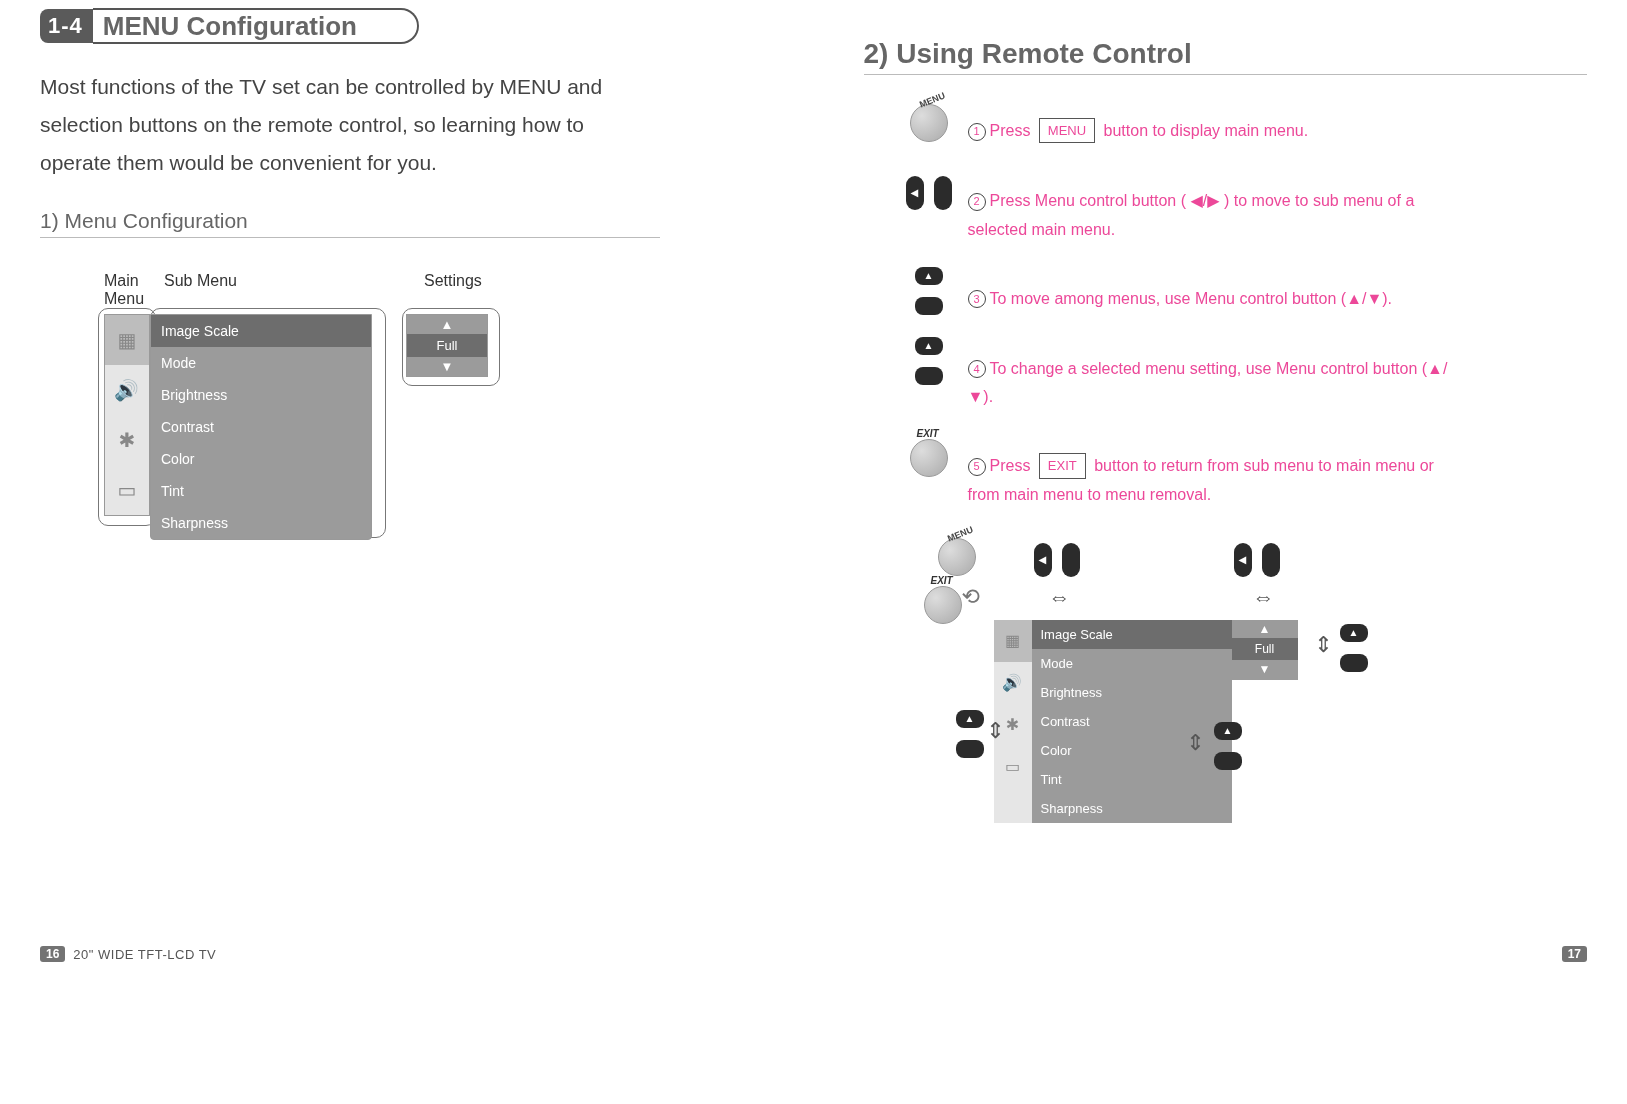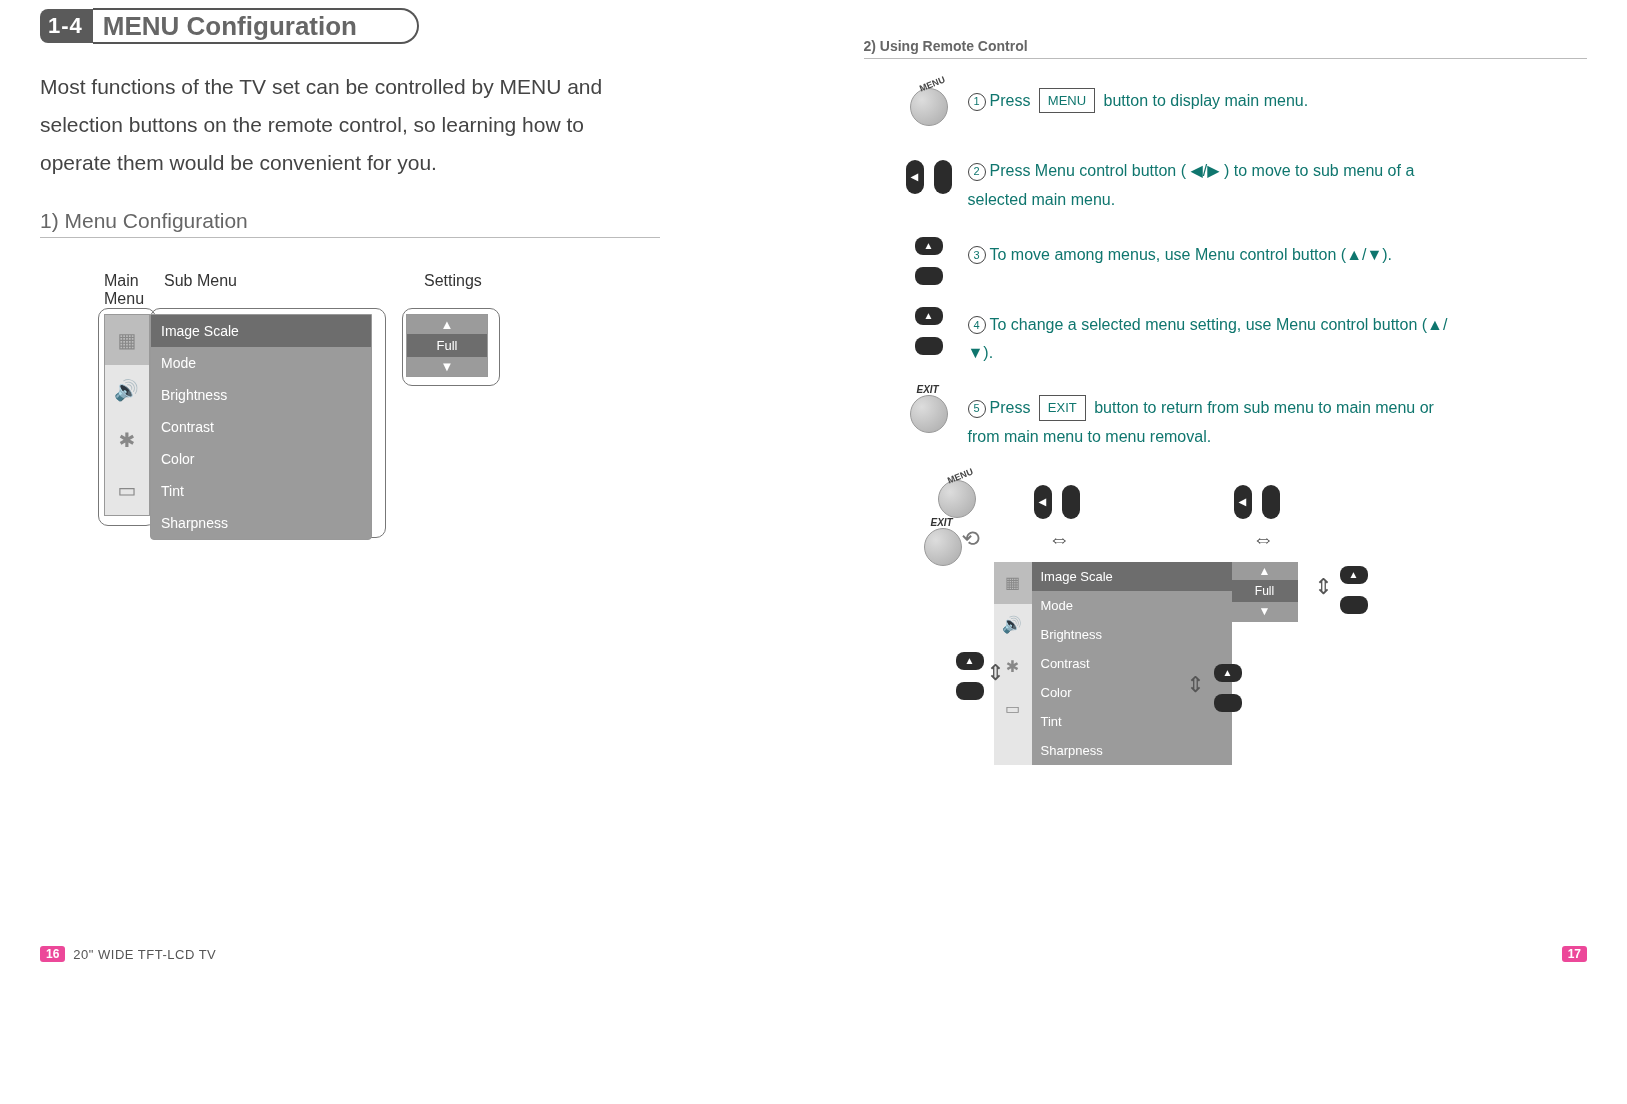--- a/index.html
+++ b/index.html
@@ -5,21 +5,21 @@
 html,body{margin:0;padding:0;font-family:Arial,Helvetica,sans-serif;background:#fff;color:#222}
 .page{width:1627px;height:976px;position:relative;box-sizing:border-box;padding:0 40px}
 .cols{display:flex;gap:100px}
 .col{flex:1;min-width:0}
 
 .sect-head{display:flex;align-items:center;margin-top:8px}
 .sect-num{background:#5a5a5a;color:#fff;padding:4px 10px 4px 8px;border-radius:8px 0 0 8px;font-weight:bold;font-size:22px;letter-spacing:1px}
 .sect-title{color:#666;font-weight:bold;font-size:26px;padding:0 60px 0 10px;border-top:2px solid #555;border-bottom:2px solid #555;border-right:2px solid #555;border-radius:0 18px 18px 0;height:32px;display:flex;align-items:center}
 .intro{color:#444;font-size:21px;line-height:1.8;margin:24px 0 28px 0;max-width:580px}
 .subhead{color:#666;font-size:21px;font-weight:normal;border-bottom:1px solid #bbb;padding-bottom:4px;margin-bottom:34px;max-width:620px}
-.subhead2{color:#666;font-size:14px;font-weight:bold;border-bottom:1px solid #bbb;padding-bottom:4px;margin-top:38px;margin-bottom:24px}
+.subhead2{color:#666;font-size:28px;font-weight:bold;border-bottom:1px solid #bbb;padding-bottom:4px;margin-top:38px;margin-bottom:24px}
 
 .diagram{position:relative;margin-left:64px}
 .labels{display:flex;font-size:16px;color:#333;margin-bottom:6px}
 .labels .lab{position:relative}
 .lab-main{width:60px}
 .lab-sub{width:240px}
 .lab-set{margin-left:20px}
 .menu-box{display:flex;align-items:flex-start}
 .main-col{width:44px;background:#e6e6e6;border:1px solid #999;display:flex;flex-direction:column}
 .main-col .mi{height:50px;display:flex;align-items:center;justify-content:center;font-size:20px;color:#888}
@@ -28,21 +28,21 @@
 .sub-col .si{padding:8px 10px}
 .sub-col .si.sel{background:#6d6d6d}
 .set-col{width:80px;background:#9b9b9b;color:#fff;font-size:13px;border:1px solid #999;text-align:center}
 .set-col .arr{font-size:13px;padding:2px 0}
 .set-col .val{background:#6d6d6d;padding:4px 0}
 .rounded{border-radius:0 0 4px 4px}
 .frame-main{position:absolute;border:1px solid #777;border-radius:10px;pointer-events:none}
 
 .step{display:flex;align-items:flex-start;gap:14px;margin-bottom:22px}
 .step .icon{width:50px;height:48px;display:flex;align-items:center;justify-content:center;flex-shrink:0}
-.step .txt{font-size:16px;color:#0f766e;line-height:1.8;margin-top:4px}
+.step .txt{font-size:16px;color:#ec4899;line-height:1.8;margin-top:18px}
 .circ{display:inline-flex;width:16px;height:16px;border:1px solid #444;border-radius:50%;align-items:center;justify-content:center;font-size:11px;margin-right:4px;position:relative;top:-1px}
 .keycap{display:inline-block;border:1px solid #555;padding:0 8px;font-size:13px;margin:0 4px;position:relative;top:-1px}
 
 .btn-round{width:36px;height:36px;border-radius:50%;background:radial-gradient(circle at 30% 30%,#ddd,#aaa);border:1px solid #999;position:relative}
 .btn-menu-lbl{position:absolute;top:-10px;left:8px;transform:rotate(-22deg);font-size:9px;font-weight:bold;color:#444}
 .btn-exit-lbl{position:absolute;top:-12px;left:6px;font-size:10px;font-weight:bold;font-style:italic;color:#333}
 .rocker{width:46px;height:40px;position:relative}
 .rocker.h::before,.rocker.h::after{content:"";position:absolute;width:18px;height:34px;background:#2b2b2b;border-radius:10px;top:3px}
 .rocker.h::before{left:0}
 .rocker.h::after{right:0}
@@ -53,21 +53,21 @@
 .rocker.v::before,.rocker.v::after{content:"";position:absolute;width:28px;height:18px;background:#2b2b2b;border-radius:8px;left:2px}
 .rocker.v::before{top:0}
 .rocker.v::after{bottom:0}
 .rocker.v .a1,.rocker.v .a2{position:absolute;color:#fff;font-size:10px;left:11px}
 .rocker.v .a1{top:3px}
 .rocker.v .a2{bottom:3px}
 
 .footer{position:absolute;bottom:14px;display:flex;align-items:center;font-size:13px;color:#555}
 .footer.left{left:40px}
 .footer.right{right:40px}
-.pgnum{background:#ec4899;color:#fff;border-radius:3px;padding:1px 6px;font-weight:bold;font-size:12px}
+.pgnum{background:#737373;color:#fff;border-radius:3px;padding:1px 6px;font-weight:bold;font-size:12px}
 .footer .prod{margin-left:8px;letter-spacing:0.5px}
 
 .illus{position:relative;margin-top:30px;margin-left:60px;height:320px}
 .illus .mb{position:absolute;left:70px;top:80px;display:flex}
 .dir-arrow-h{width:40px;text-align:center;font-size:22px;color:#555}
 .dir-arrow-v{width:24px;text-align:center;font-size:22px;color:#555}
 .small-main-col{width:38px;background:#e6e6e6;display:flex;flex-direction:column}
 .small-main-col .mi{height:42px;display:flex;align-items:center;justify-content:center;color:#888;font-size:16px}
 .small-main-col .mi.sel{background:#bdbdbd}
 .small-sub-col{width:200px;background:#9b9b9b;color:#fff;font-size:13px}

